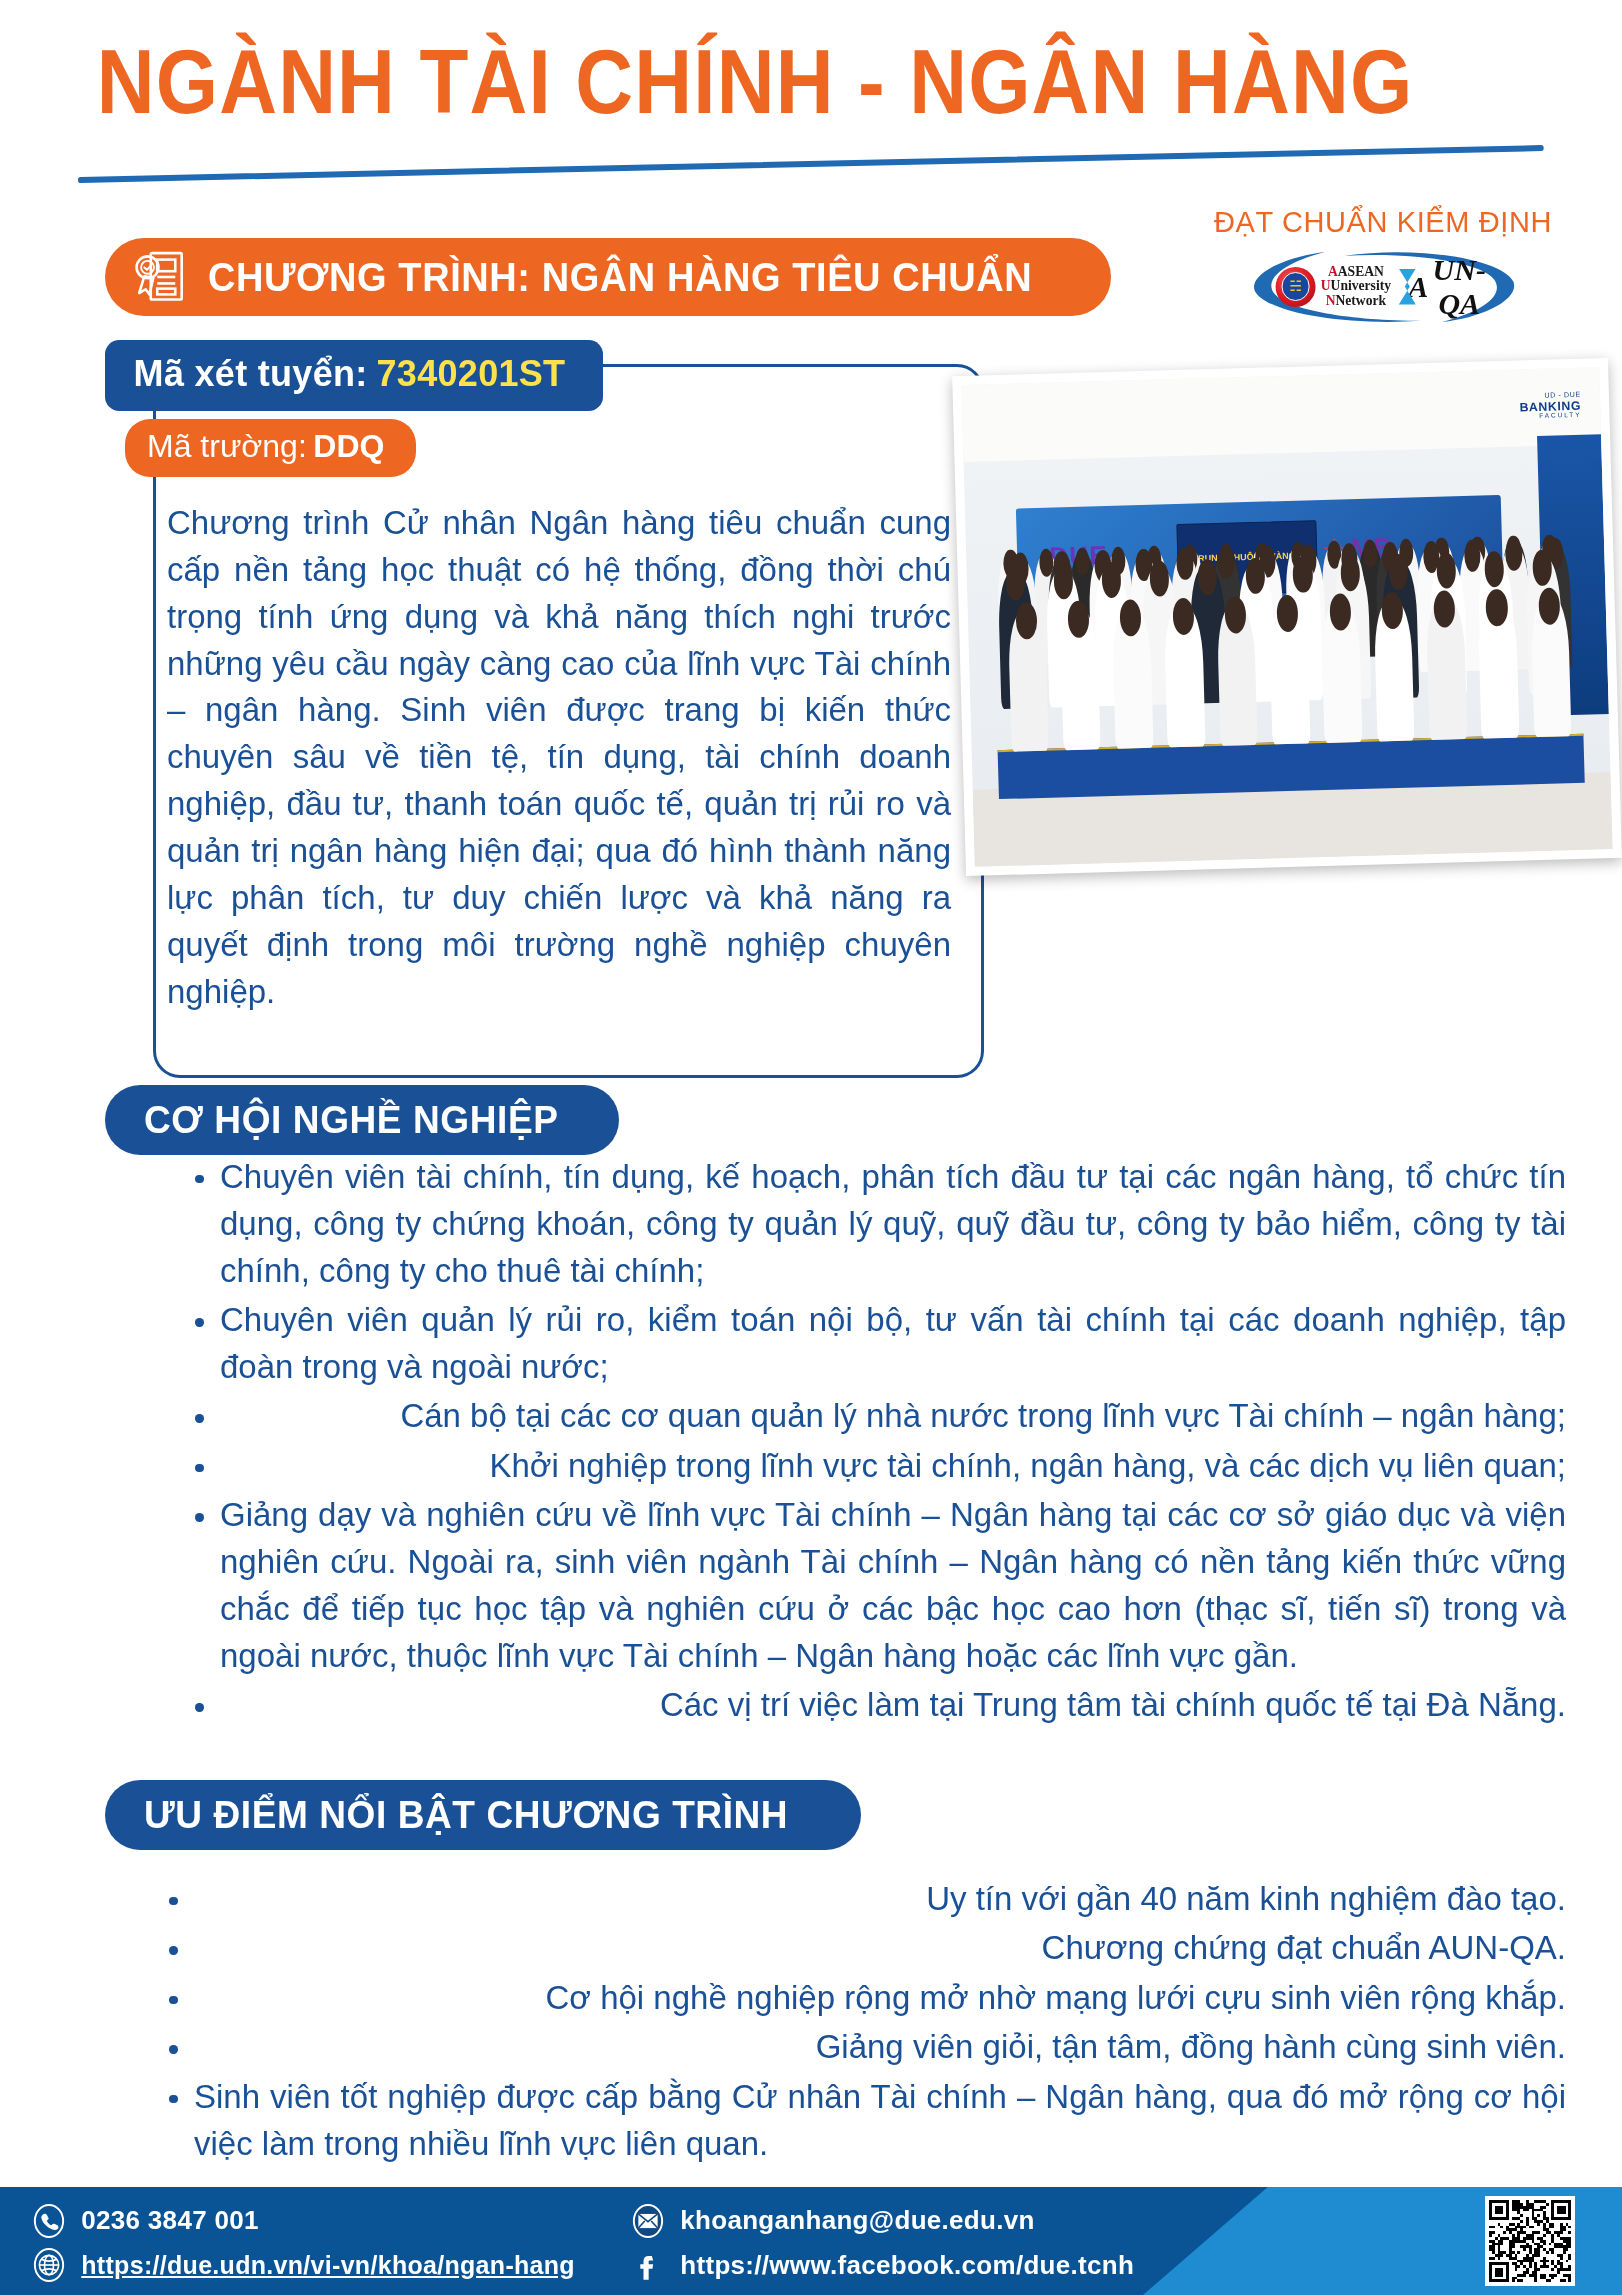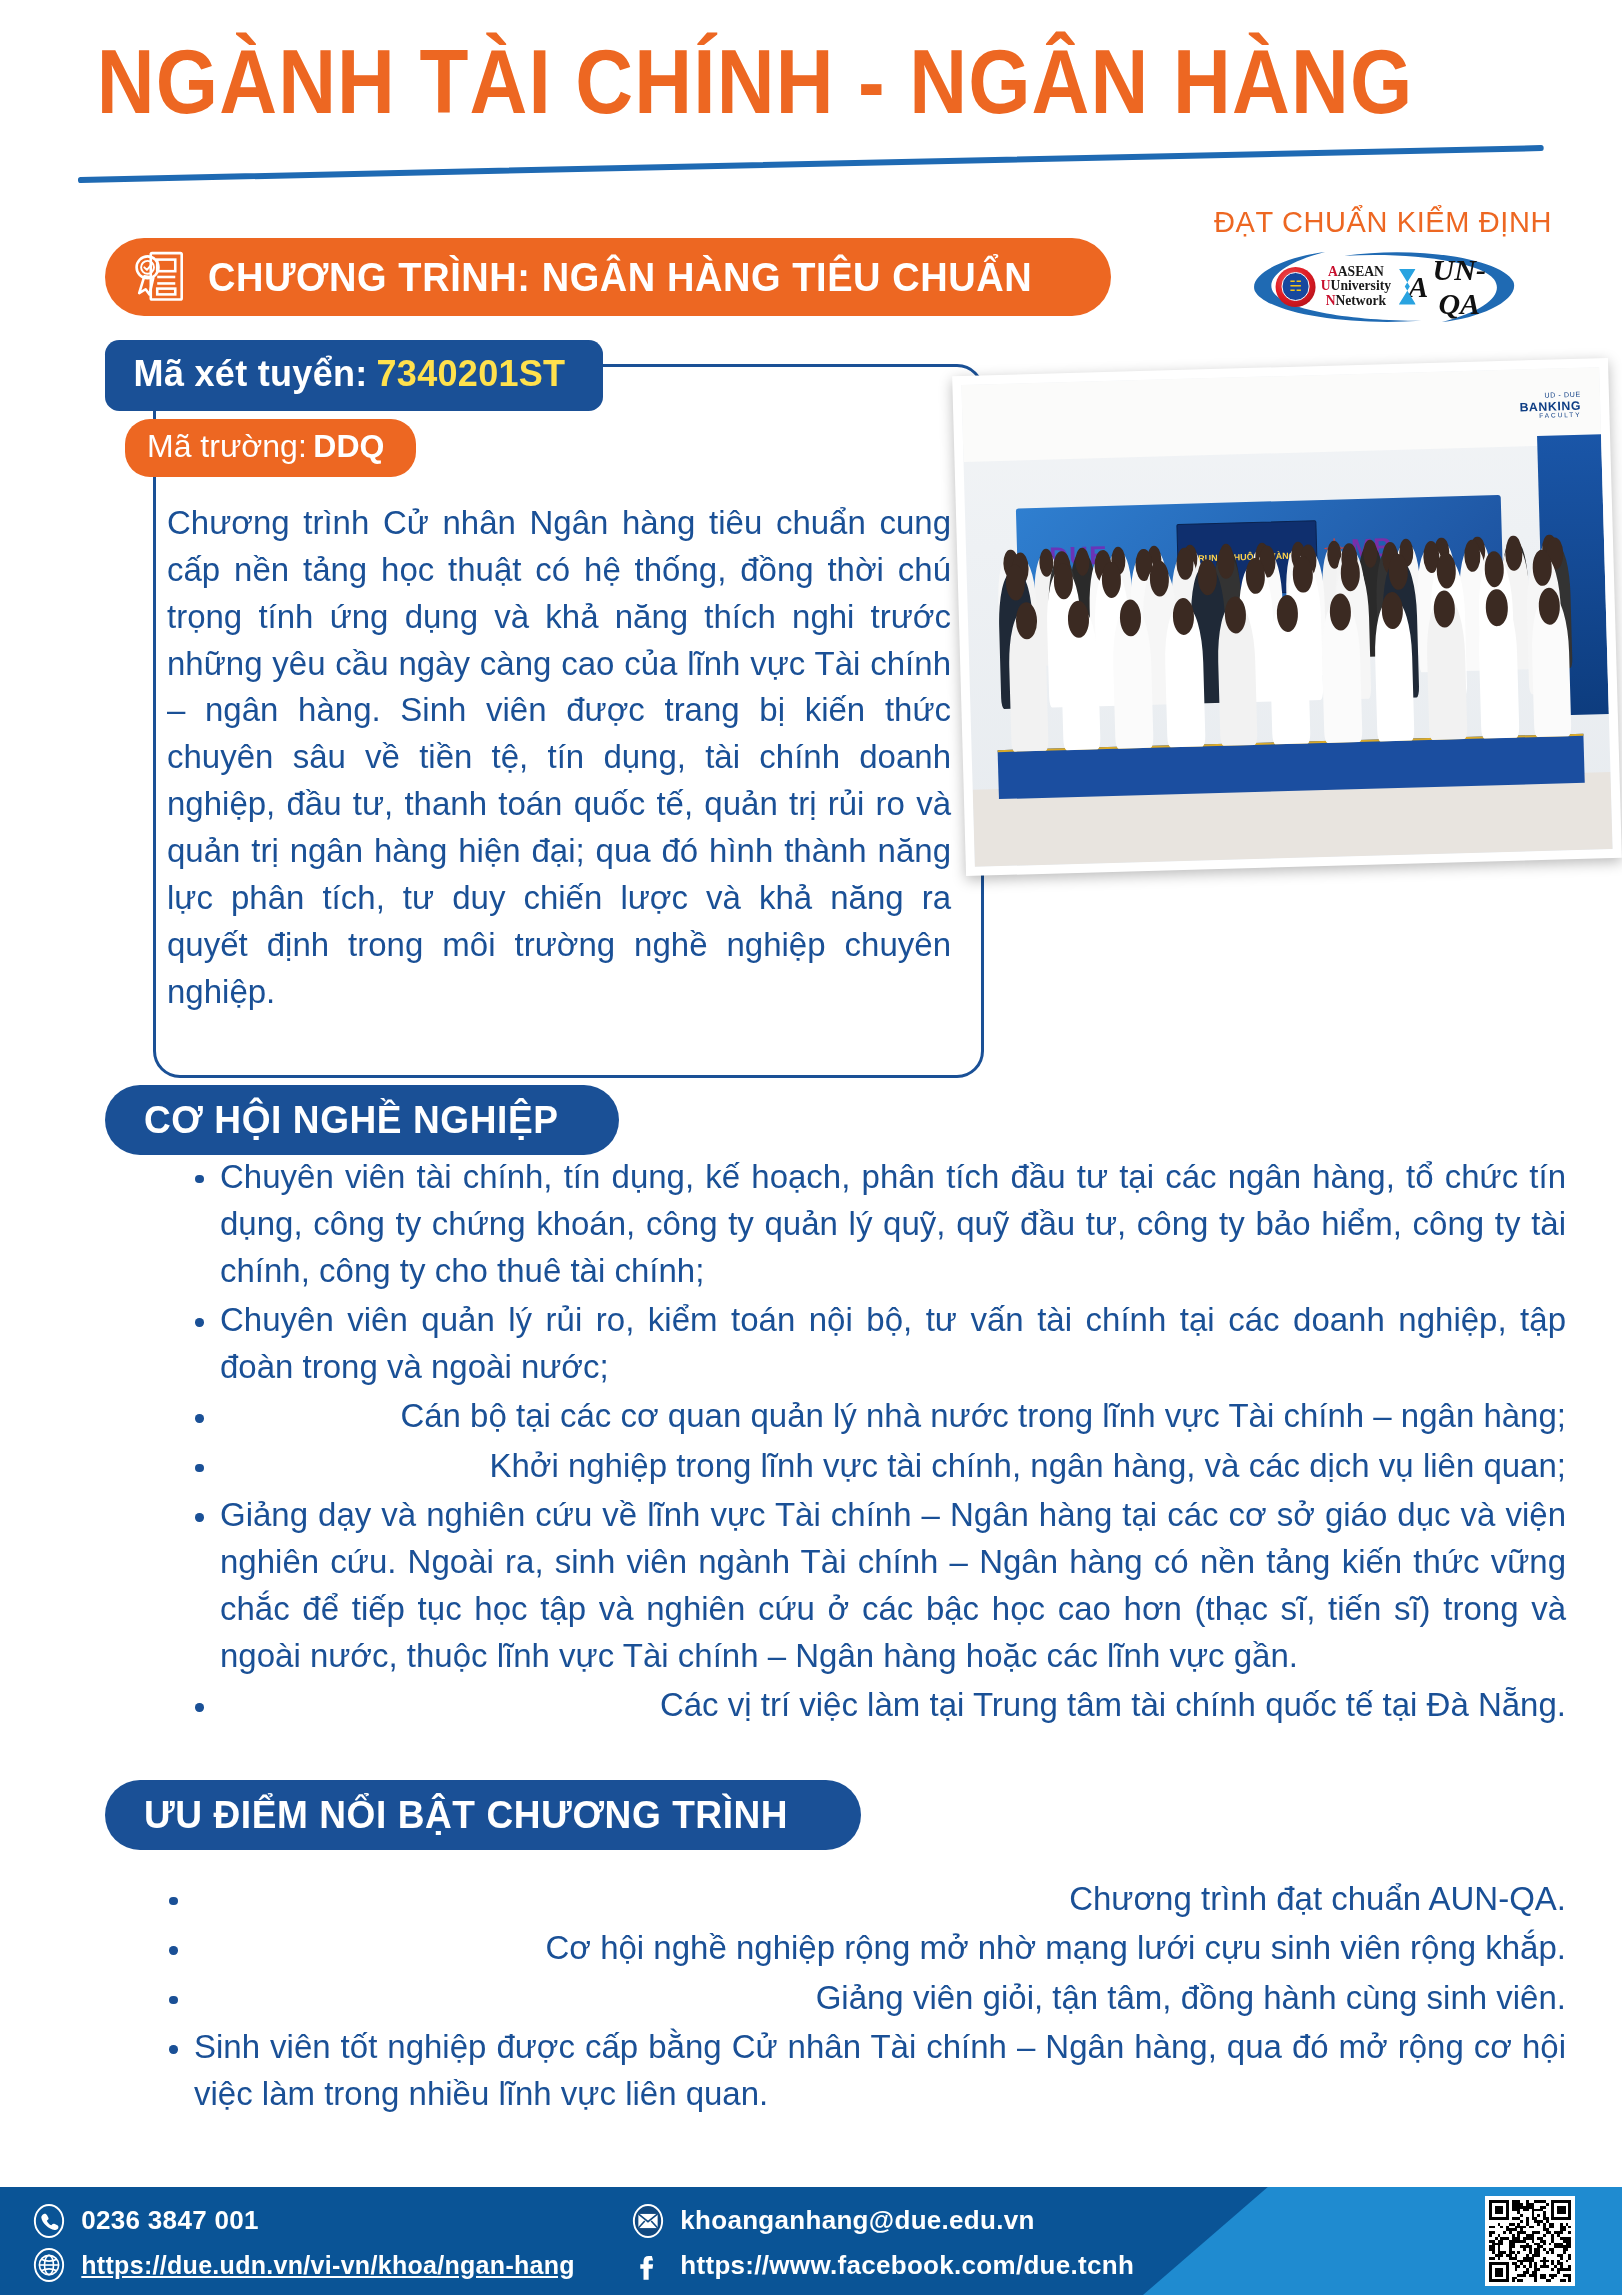--- a/index.html
+++ b/index.html
@@ -445,21 +445,22 @@
     <li class="nojust">Cán bộ tại các cơ quan quản lý nhà nước trong lĩnh vực Tài chính – ngân hàng;</li>
     <li class="nojust">Khởi nghiệp trong lĩnh vực tài chính, ngân hàng, và các dịch vụ liên quan;</li>
     <li>Giảng dạy và nghiên cứu về lĩnh vực Tài chính – Ngân hàng tại các cơ sở giáo dục và viện nghiên cứu. Ngoài ra, sinh viên ngành Tài chính – Ngân hàng có nền tảng kiến thức vững chắc để tiếp tục học tập và nghiên cứu ở các bậc học cao hơn (thạc sĩ, tiến sĩ) trong và ngoài nước, thuộc lĩnh vực Tài chính – Ngân hàng hoặc các lĩnh vực gần.</li>
     <li class="nojust">Các vị trí việc làm tại Trung tâm tài chính quốc tế tại Đà Nẵng.</li>
   </ul>
 
 <div class="sec-pill" id="sec-adv">
   <span>ƯU ĐIỂM NỔI BẬT CHƯƠNG TRÌNH</span>
 </div>
 <ul class="blist" id="adv-list">
-    <li class="nojust">Chương trình đạt chuẩn AUN-QA.</li>
+    <li class="nojust">Uy tín với gần 40 năm kinh nghiệm đào tạo.</li>
+    <li class="nojust">Chương chứng đạt chuẩn AUN-QA.</li>
     <li class="nojust">Cơ hội nghề nghiệp rộng mở nhờ mạng lưới cựu sinh viên rộng khắp.</li>
     <li class="nojust">Giảng viên giỏi, tận tâm, đồng hành cùng sinh viên.</li>
     <li>Sinh viên tốt nghiệp được cấp bằng Cử nhân Tài chính – Ngân hàng, qua đó mở rộng cơ hội việc làm trong nhiều lĩnh vực liên quan.</li>
   </ul>
 
 <div class="footer">
   <div class="footer-diag"></div>
 
   <div class="fc" id="f-phone">
     <svg class="ficon" viewBox="0 0 56 56">

